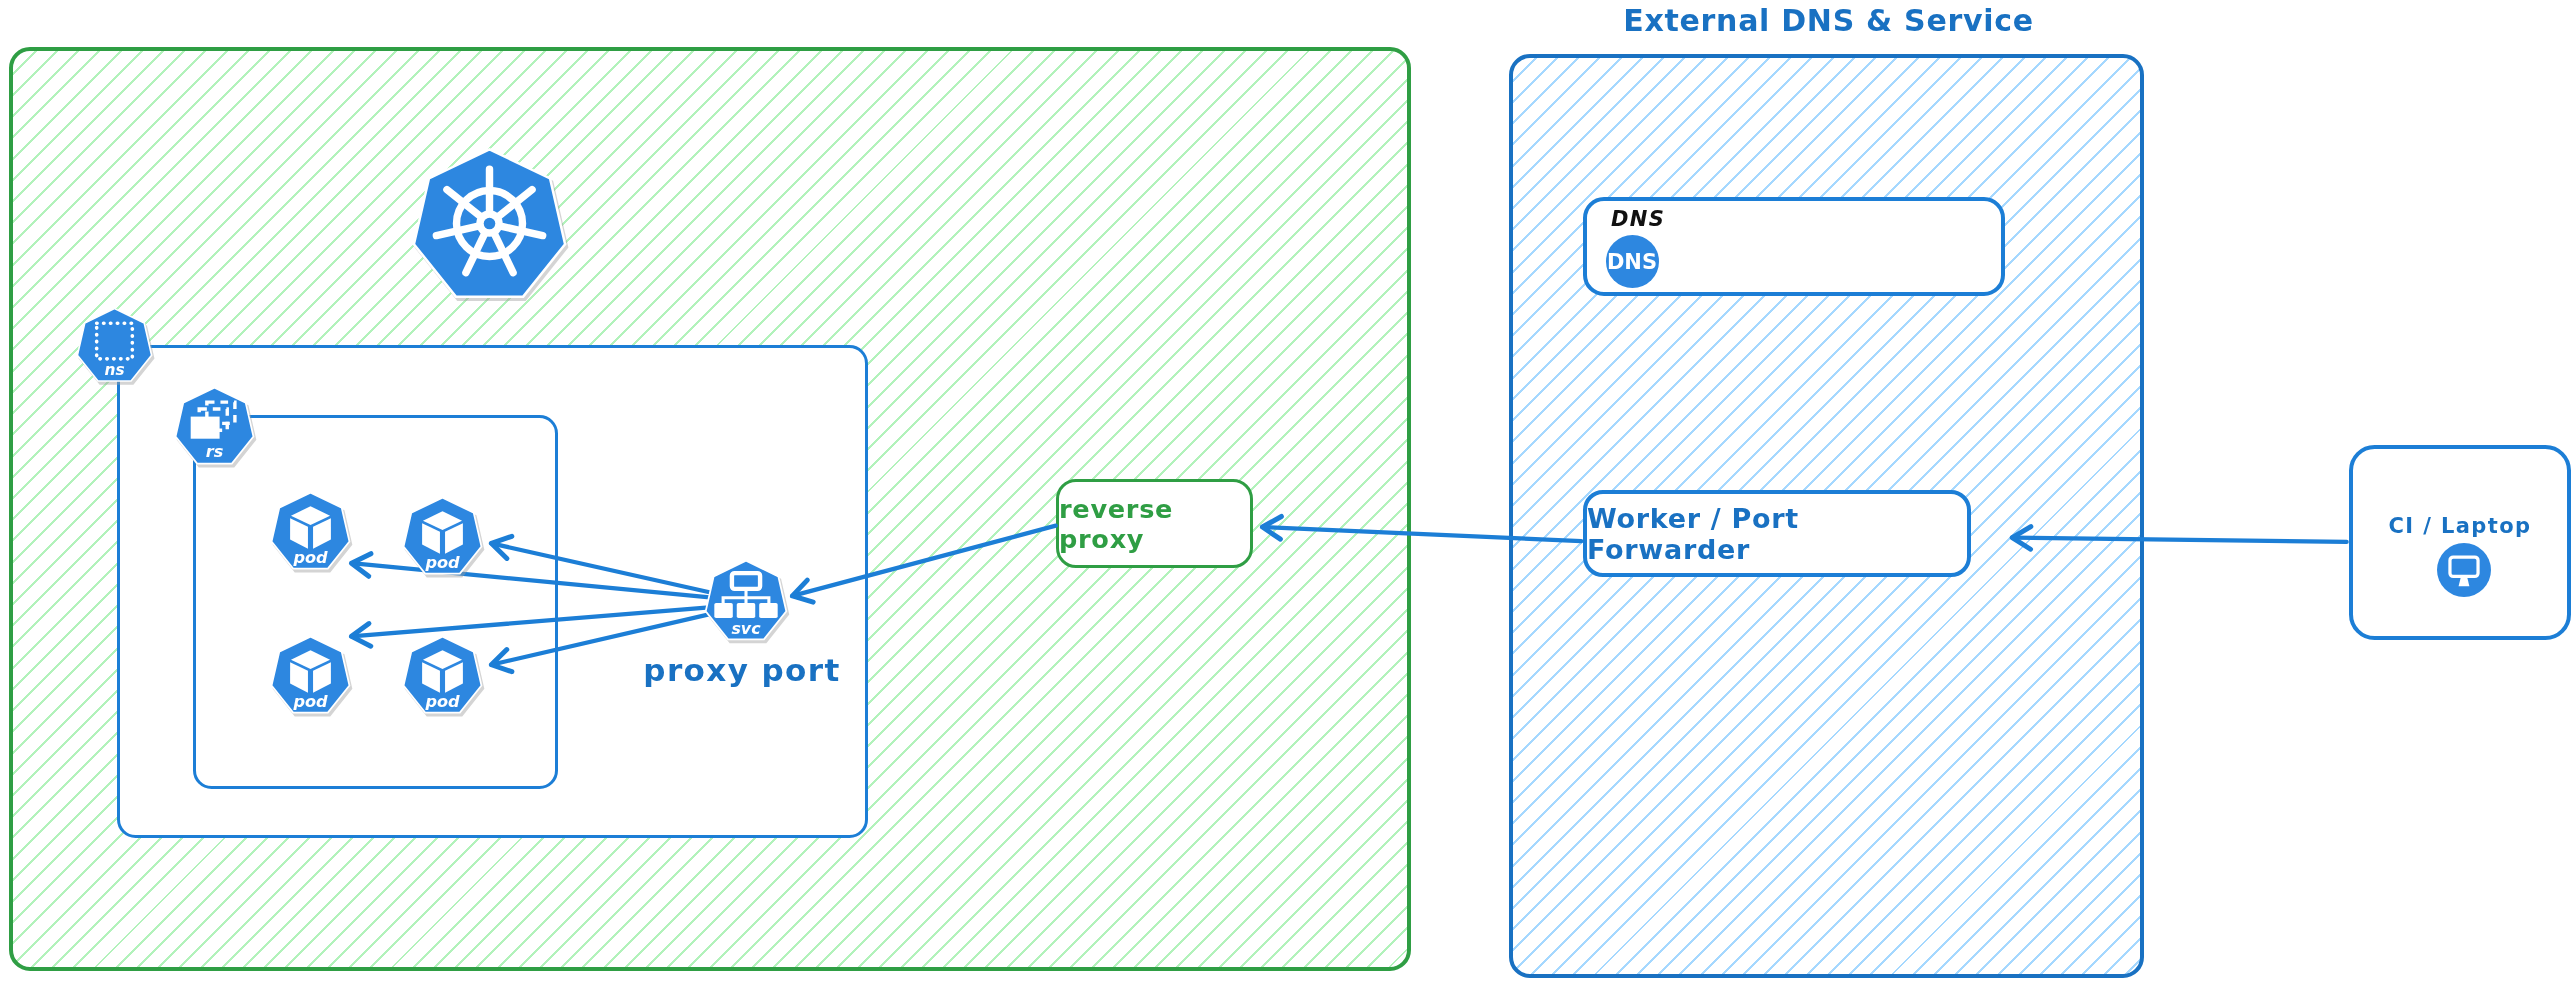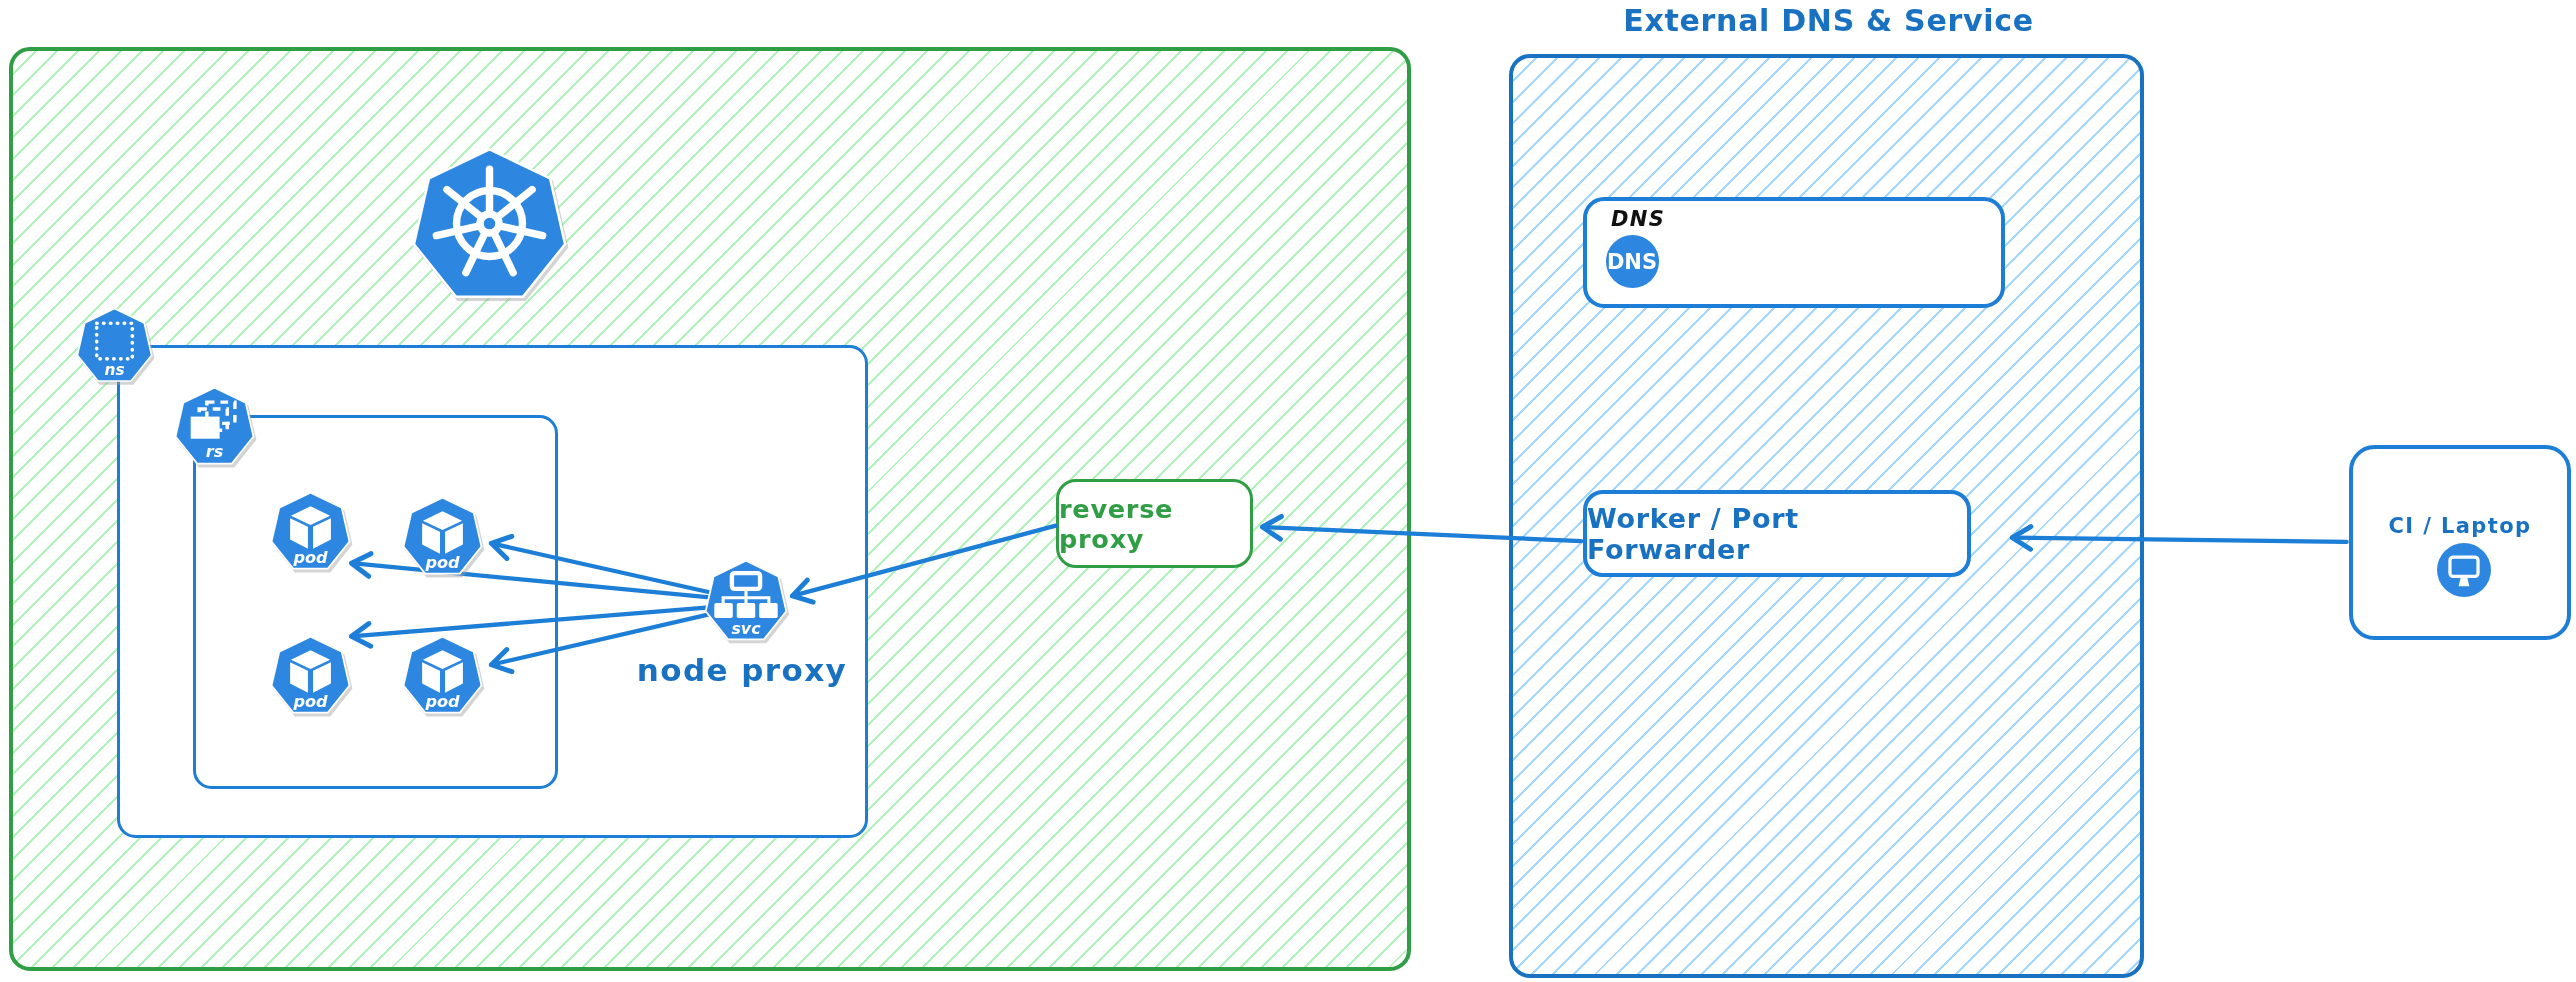--- a/index.html
+++ b/index.html
@@ -142,27 +142,27 @@
         <line x1="50" y1="34" x2="50" y2="44"></line>
         <polyline points="24,50 24,44 76,44 76,50"></polyline>
         <line x1="50" y1="44" x2="50" y2="50"></line>
       </g>
       <rect x="14" y="50" width="21" height="17" rx="2" fill="#ffffff"></rect>
       <rect x="39.5" y="50" width="21" height="17" rx="2" fill="#ffffff"></rect>
       <rect x="65" y="50" width="21" height="17" rx="2" fill="#ffffff"></rect>
       <text x="50" y="85" text-anchor="middle" fill="#ffffff" font-size="18" font-style="italic" font-weight="700">svc</text>
     </svg>
   </div>
-  <div class="abs caption z4" style="left:625px;top:652px;width:234px;">node proxy</div>
+  <div class="abs caption z4" style="left:625px;top:652px;width:234px;">proxy port</div>
 
   <div class="abs panel green-border z4" style="left:1056px;top:479px;width:197px;height:89px;border-radius:20px;">
     <div class="panel-label green" style="font-size:25.6px;">reverse proxy</div>
   </div>
 
-  <div class="abs panel blue-border z4" style="left:1583px;top:197px;width:422px;height:111px;border-radius:21px;border-width:4.3px;">
+  <div class="abs panel blue-border z4" style="left:1583px;top:197px;width:422px;height:99px;border-radius:21px;border-width:4.3px;">
     <div class="abs dns-corner" style="left:24px;top:5.7px;">DNS</div>
     <div class="abs badge-circle" style="left:18.5px;top:34px;width:53px;height:53px;">
       <span class="badge-text">DNS</span>
     </div>
   </div>
 
   <div class="abs panel blue-border z4" style="left:1583px;top:490px;width:388px;height:87px;border-radius:20px;border-width:4.3px;">
     <div class="panel-label blue" style="font-size:27px;">Worker / Port Forwarder</div>
   </div>
 

